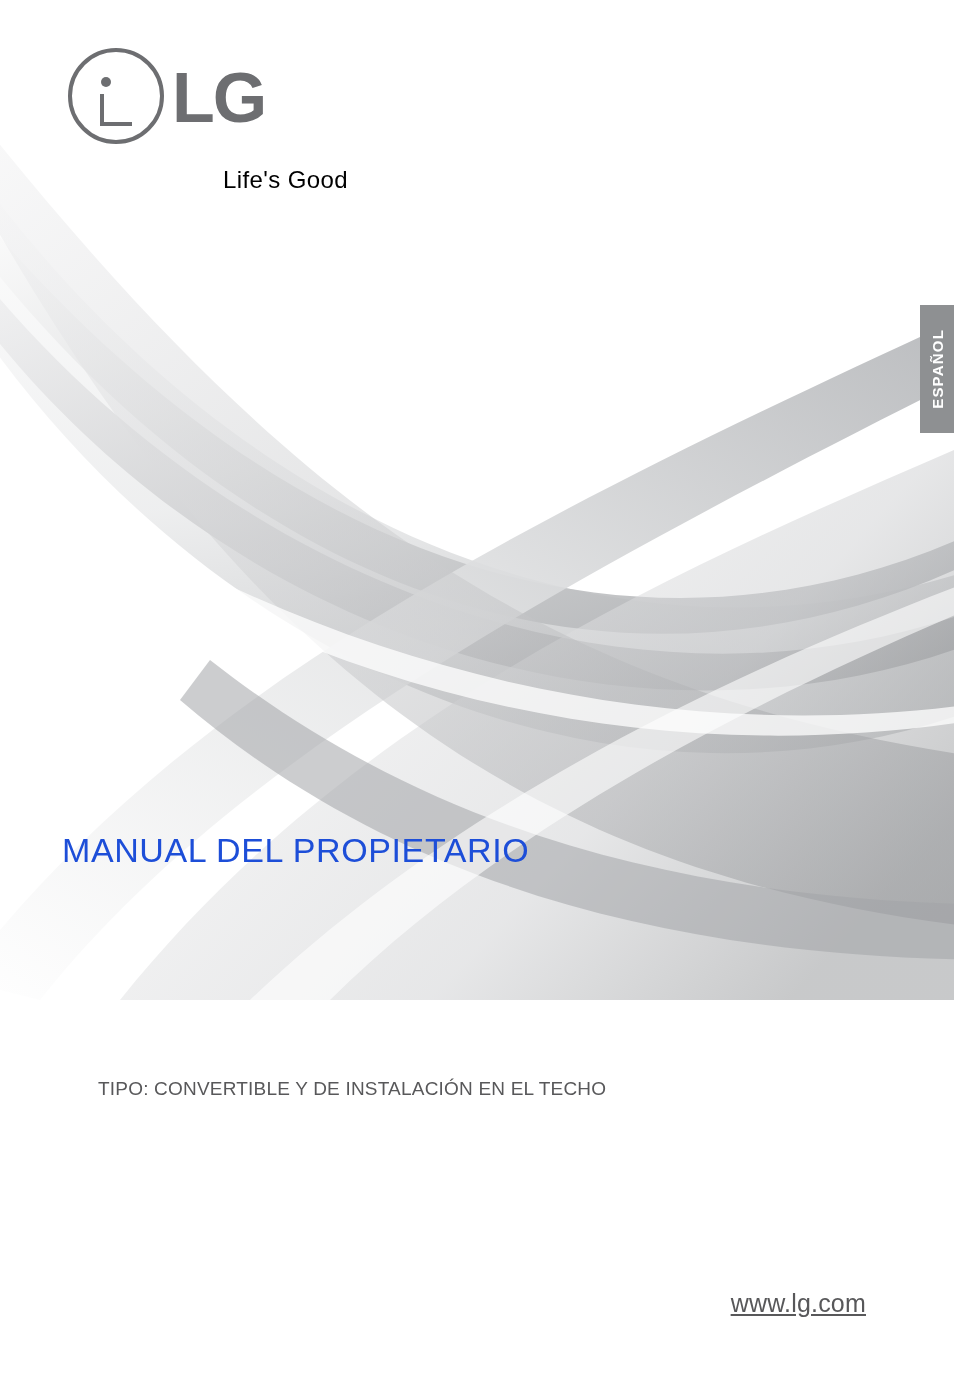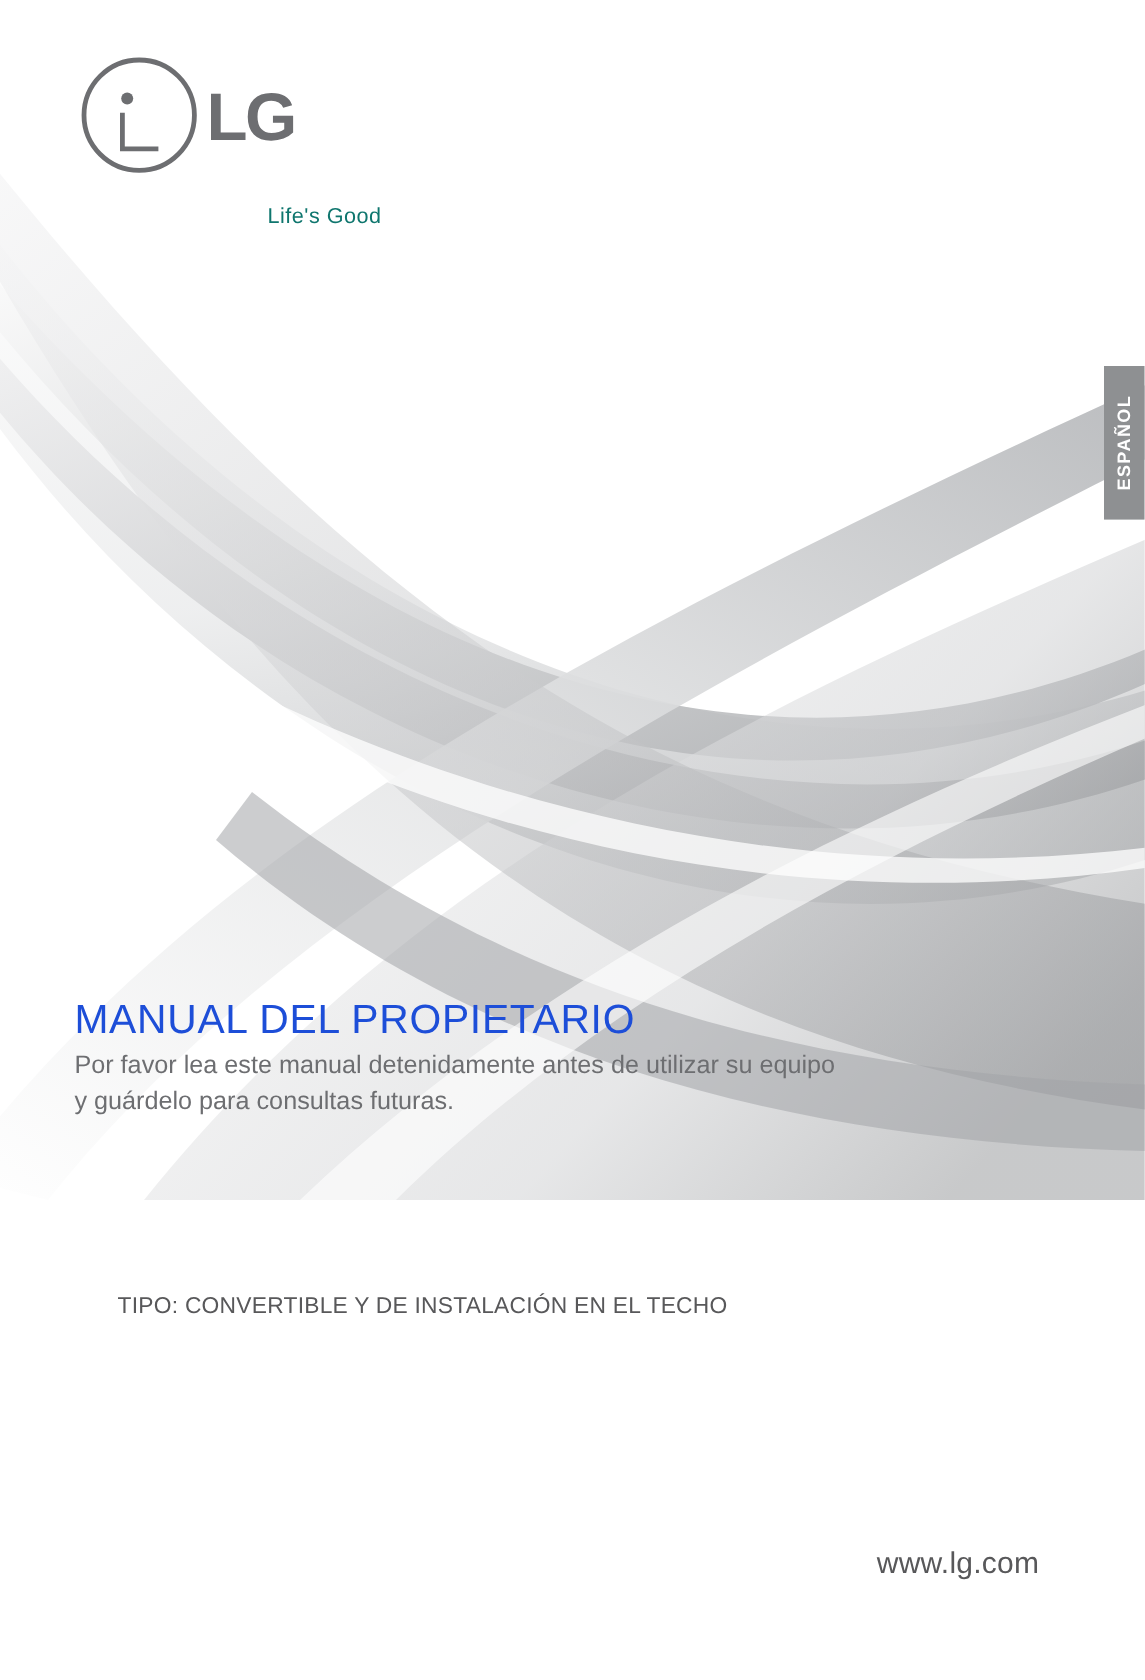--- a/index.html
+++ b/index.html
@@ -55,34 +55,34 @@
     position: absolute;
     left: 0;
     top: 0;
     width: 96px;
     height: 96px;
   }
   .logo-lg-text {
     position: absolute;
     left: 104px;
     top: 50px;
-    font-size: 56px;
+    font-size: 70px;
     font-weight: bold;
     letter-spacing: -2px;
     color: #6d6e71;
     line-height: 1;
     transform: translateY(-50%);
     font-family: "Liberation Sans", sans-serif;
   }
   .logo-tagline {
     position: absolute;
     left: 155px;
     top: 132px;
-    font-size: 18px;
-    color: #0f766e;
+    font-size: 24px;
+    color: #000000;
     letter-spacing: 0.4px;
     transform: translateY(-50%);
   }
 
   
   .lang-tab {
     position: absolute;
     right: 0;
     top: 305px;
     width: 34px;
@@ -143,20 +143,21 @@
   }
 
   
   .footer-url {
     position: absolute;
     right: 88px;
     bottom: 82px;
     font-size: 25px;
     color: #58585a;
     letter-spacing: 0.2px;
+    text-decoration: underline;
   }
 </style>
 </head>
 <body>
 
 <div class="page">
 
   <svg class="artwork" viewBox="0 0 954 1000" preserveAspectRatio="none" xmlns="http://www.w3.org/2000/svg">
     <defs>
       <linearGradient id="g1" x1="0" y1="0" x2="1" y2="1">
@@ -214,20 +215,19 @@
     <div class="logo-lg-text">LG</div>
     <div class="logo-tagline">Life's Good</div>
   </div>
 
   <div class="lang-tab">
     <span>ESPAÑOL</span>
   </div>
 
   <div class="title-block">
     <h2 class="kicker">MANUAL DEL PROPIETARIO</h2>
-    <p class="lede">Por favor lea este manual detenidamente antes de utilizar su equipo y guárdelo para consultas futuras.</p>
   </div>
 
   <div class="type-line">TIPO: CONVERTIBLE Y DE INSTALACIÓN EN EL TECHO</div>
 
   <div class="footer-url">www.lg.com</div>
 
 </div>
 
 </body></html>

